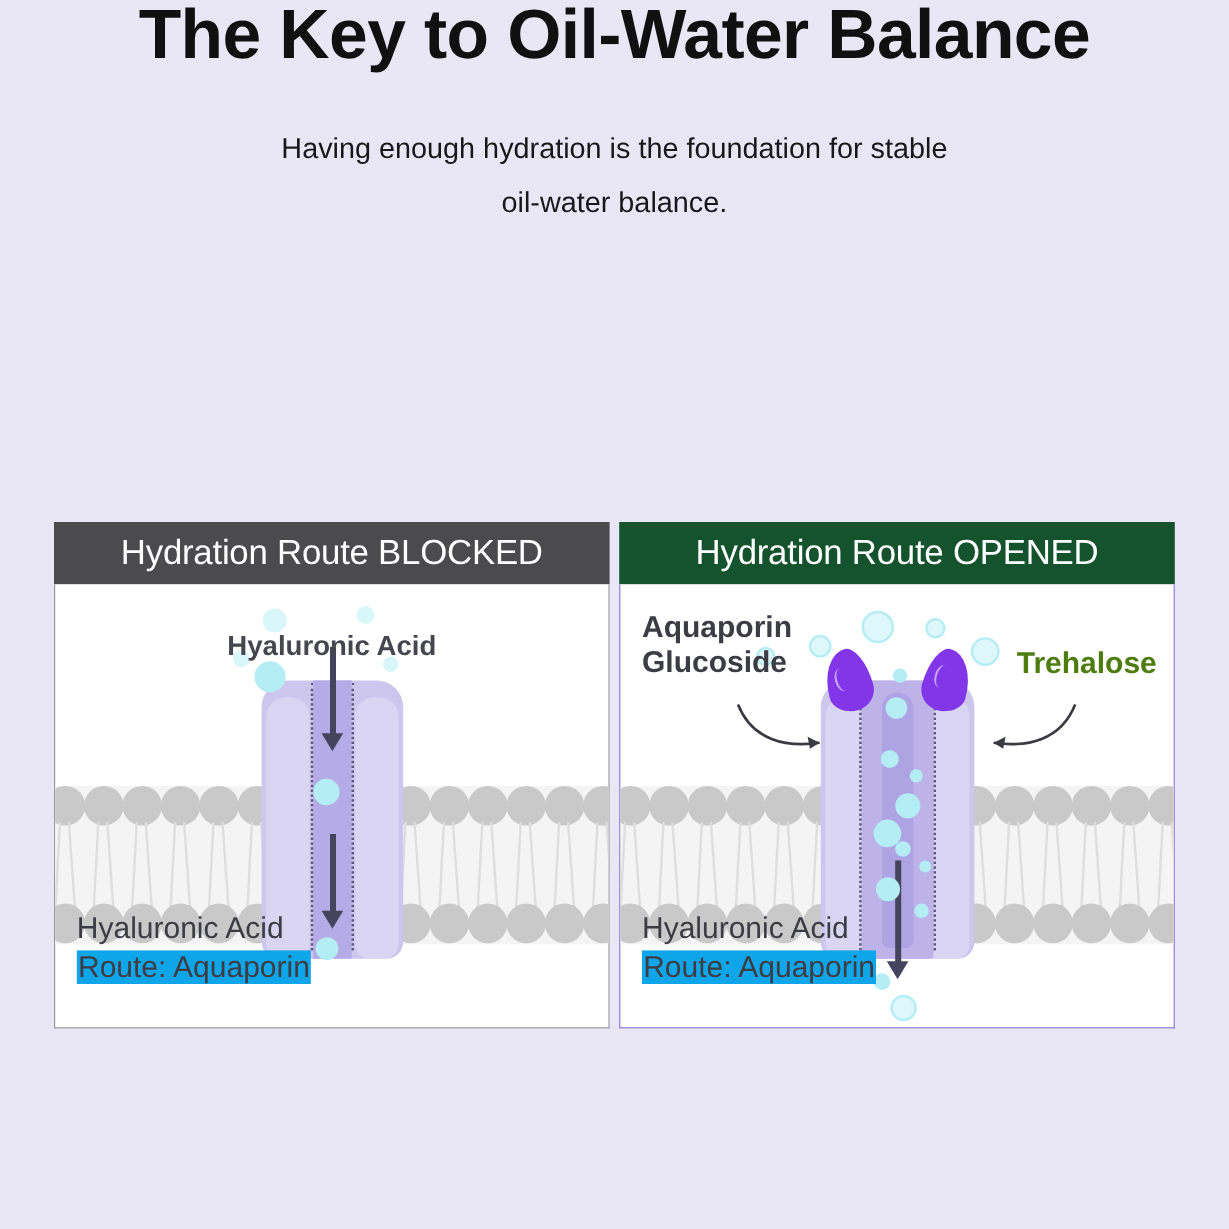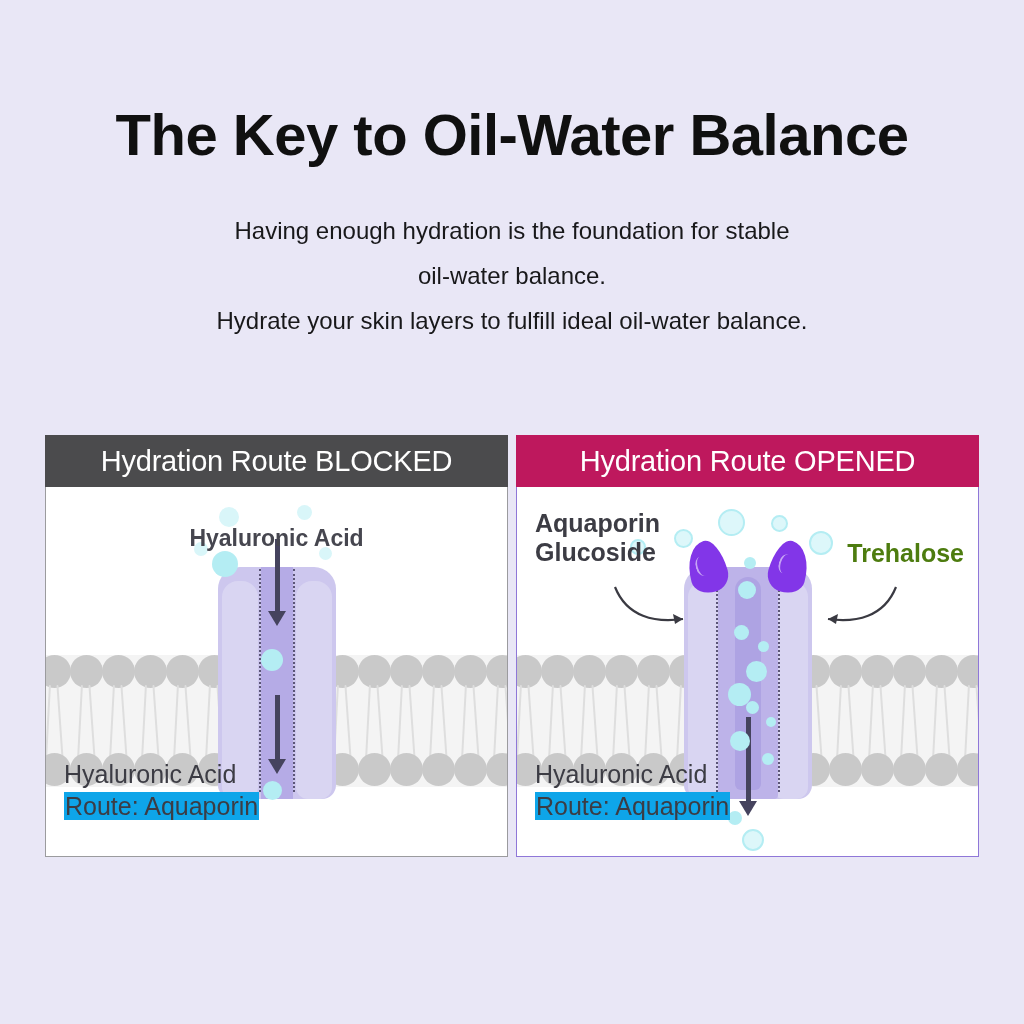--- a/index.html
+++ b/index.html
@@ -17,21 +17,20 @@
 
   
   .hero {
     position: absolute;
     left: 0;
     top: 0;
     width: 1024px;
   }
   .hero-title {
     margin: 0;
-    padding-top: 106px;
     text-align: center;
     font-size: 58px;
     line-height: 1.0;
     font-weight: bold;
     letter-spacing: -0.5px;
     color: #101010;
     font-family: "Liberation Sans", sans-serif;
   }
   .hero-sub {
     margin: 0;
@@ -65,21 +64,21 @@
   .panel-head {
     height: 52px;
     line-height: 52px;
     text-align: center;
     color: #ffffff;
     font-size: 29px;
     letter-spacing: -0.2px;
     box-sizing: border-box;
   }
   .panel.left  .panel-head { background: #4b4b4d; }
-  .panel.right .panel-head { background: #be185d; }
+  .panel.right .panel-head { background: #14532d; }
 
   .panel-body {
     position: relative;
     height: 370px;
     background: #ffffff;
     box-sizing: border-box;
     overflow: hidden;
   }
   .panel.left  .panel-body {
     border: 1px solid #9b9b9e;
@@ -316,21 +315,20 @@
   }
 </style>
 </head>
 <body>
 
 <div class="hero">
   <h1 class="hero-title">The Key to Oil-Water Balance</h1>
   <p class="hero-sub">
     <span class="l3">Having enough hydration is the foundation for stable</span>
     <span class="l3">oil-water balance.</span>
-    <span class="l3">Hydrate your skin layers to fulfill ideal oil-water balance.</span>
   </p>
 </div>
 
 <div class="panels">
 
   <div class="panel left">
     <div class="panel-head">Hydration Route BLOCKED</div>
     <div class="panel-body">
 
       <div class="membrane">

